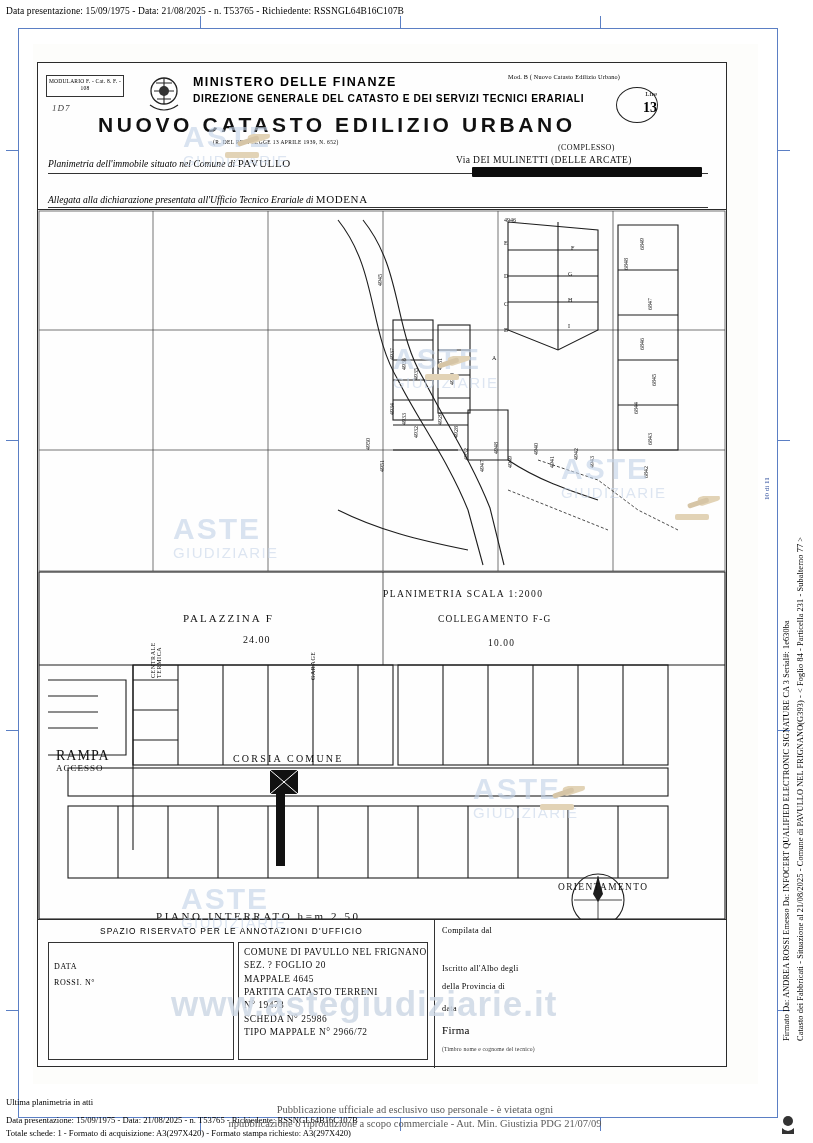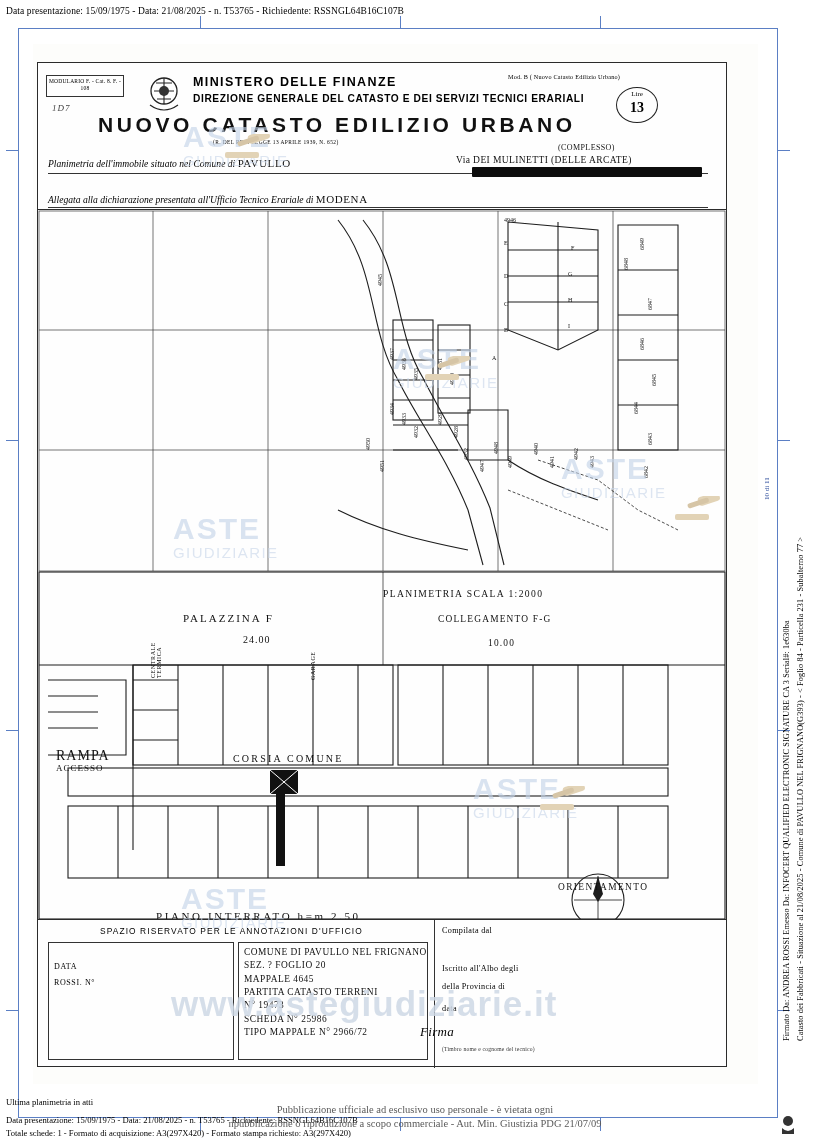--- a/index.html
+++ b/index.html
@@ -102,21 +102,21 @@
     font-weight:600;
   }
   .mod-right{
     position:absolute;left:470px;top:10px;
     font-size:6.2px;letter-spacing:.2px;
   }
   .lire-box{
     position:absolute;left:578px;top:24px;
     width:42px;height:36px;
     border:1.4px solid #222;border-radius:50%;
-    text-align:center;
+    text-align:right;
     font-size:7px;padding-top:3px;box-sizing:border-box;
     line-height:1.1;
   }
   .lire-box b{display:block;font-size:14px;letter-spacing:0;margin-top:1px;}
 
   .nceu{
     position:absolute;left:60px;top:50px;
     font-size:21px;letter-spacing:3.6px;
     font-family:"Liberation Sans", sans-serif;
     font-weight:700;
@@ -212,21 +212,21 @@
     position:absolute;left:206px;top:26px;
     font-size:9.4px;line-height:1.42;letter-spacing:.5px;
   }
   .annot-right-vline{
     position:absolute;left:396px;top:0;width:1px;height:148px;background:#333;
   }
   .ar-1{position:absolute;left:404px;top:6px;font-size:8.2px;letter-spacing:.3px;}
   .ar-2{position:absolute;left:404px;top:44px;font-size:8.2px;letter-spacing:.3px;}
   .ar-3{position:absolute;left:404px;top:62px;font-size:8.2px;letter-spacing:.3px;}
   .ar-4{position:absolute;left:404px;top:84px;font-size:8.2px;letter-spacing:.3px;}
-  .ar-5{position:absolute;left:382px;top:104px;font-size:13px;letter-spacing:.3px;font-style:italic;}
+  .ar-5{position:absolute;left:404px;top:104px;font-size:11px;letter-spacing:.3px;}
   .ar-note{position:absolute;left:404px;top:126px;font-size:5.6px;letter-spacing:.2px;color:#333;}
 
   
   .wm{
     position:absolute;
     color:#b9cbe4;
     opacity:.62;
     font-family:"Liberation Sans", sans-serif;
     pointer-events:none;
     user-select:none;

